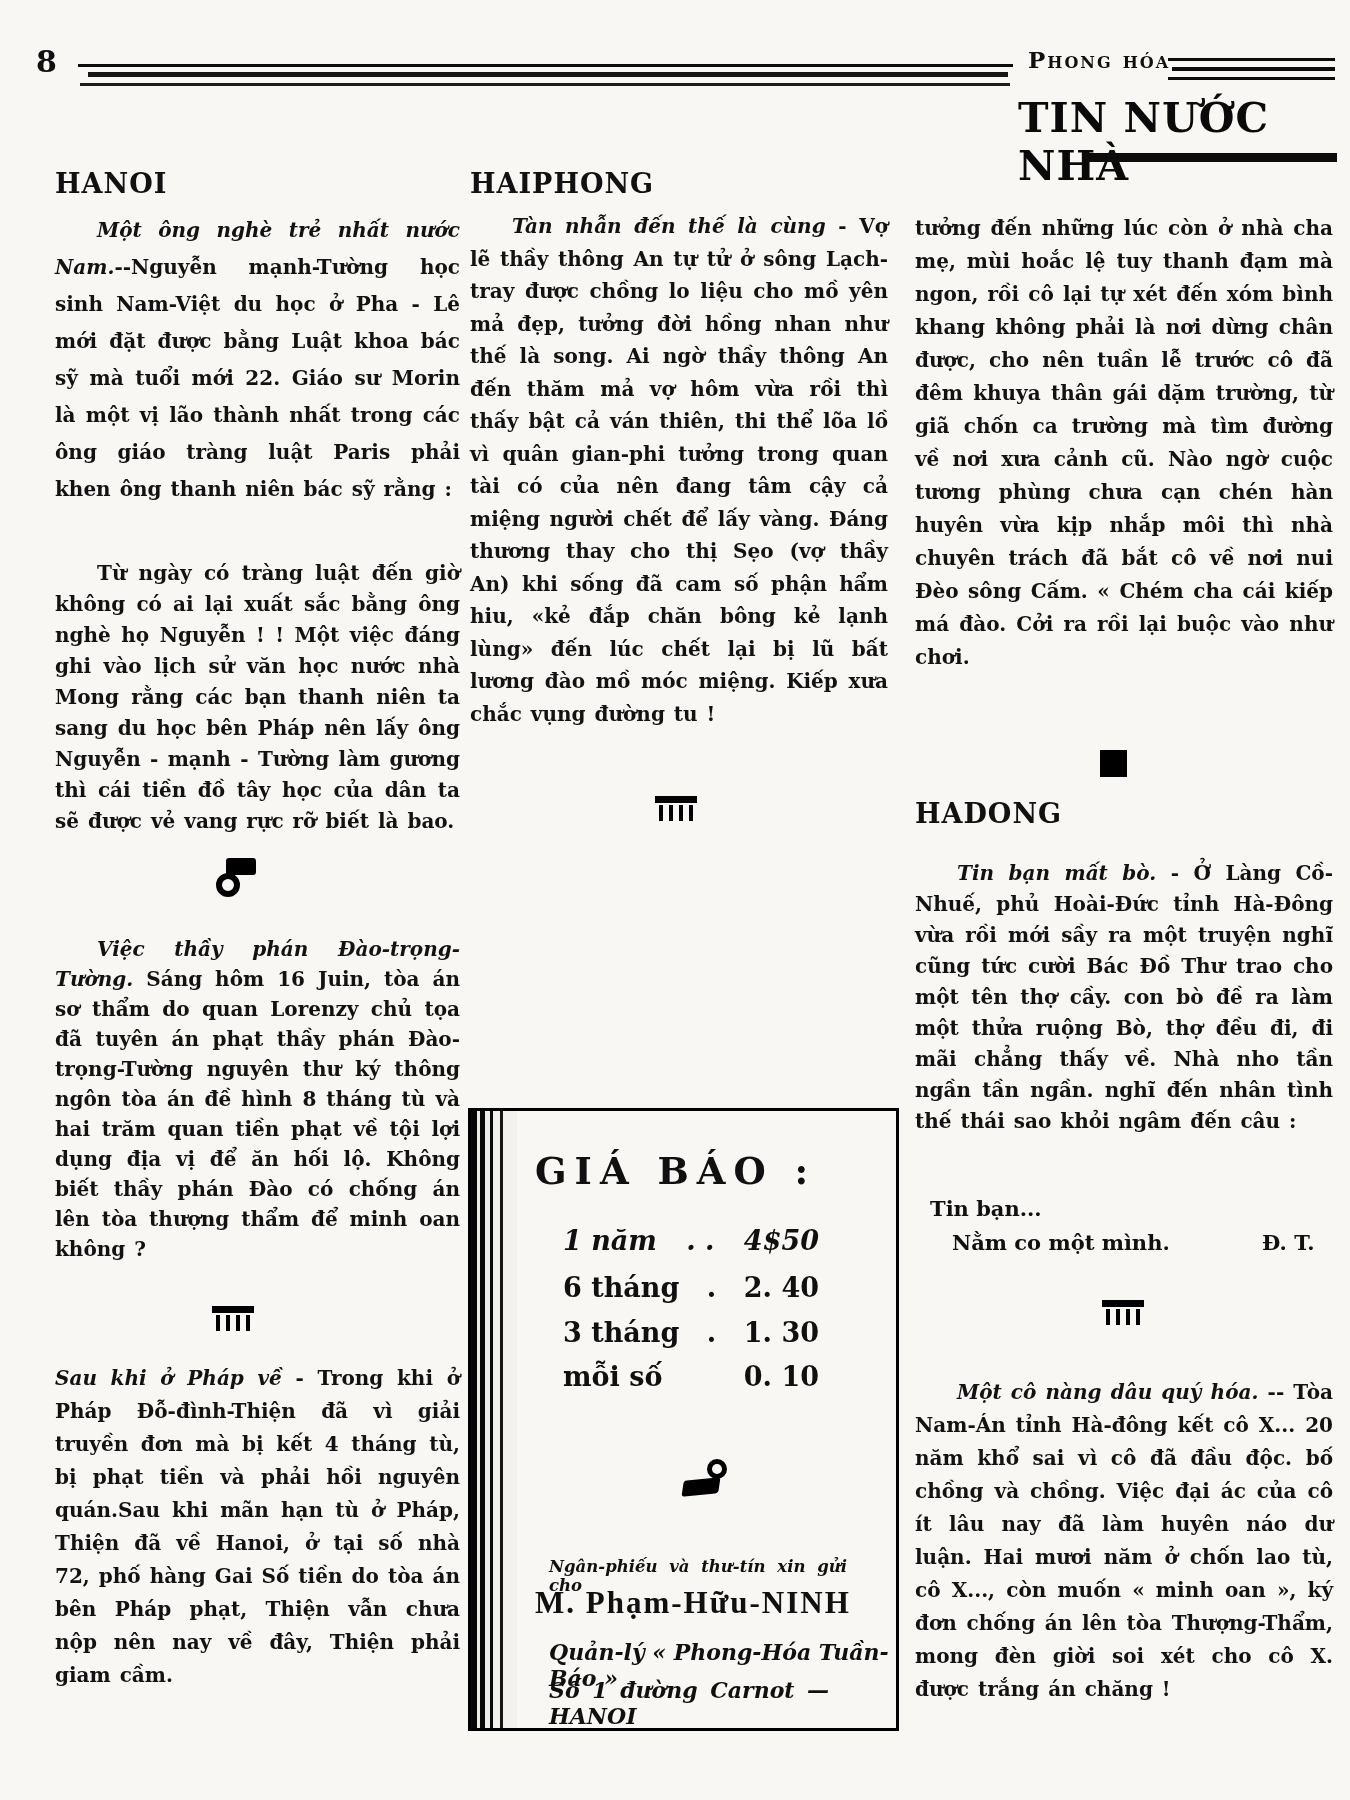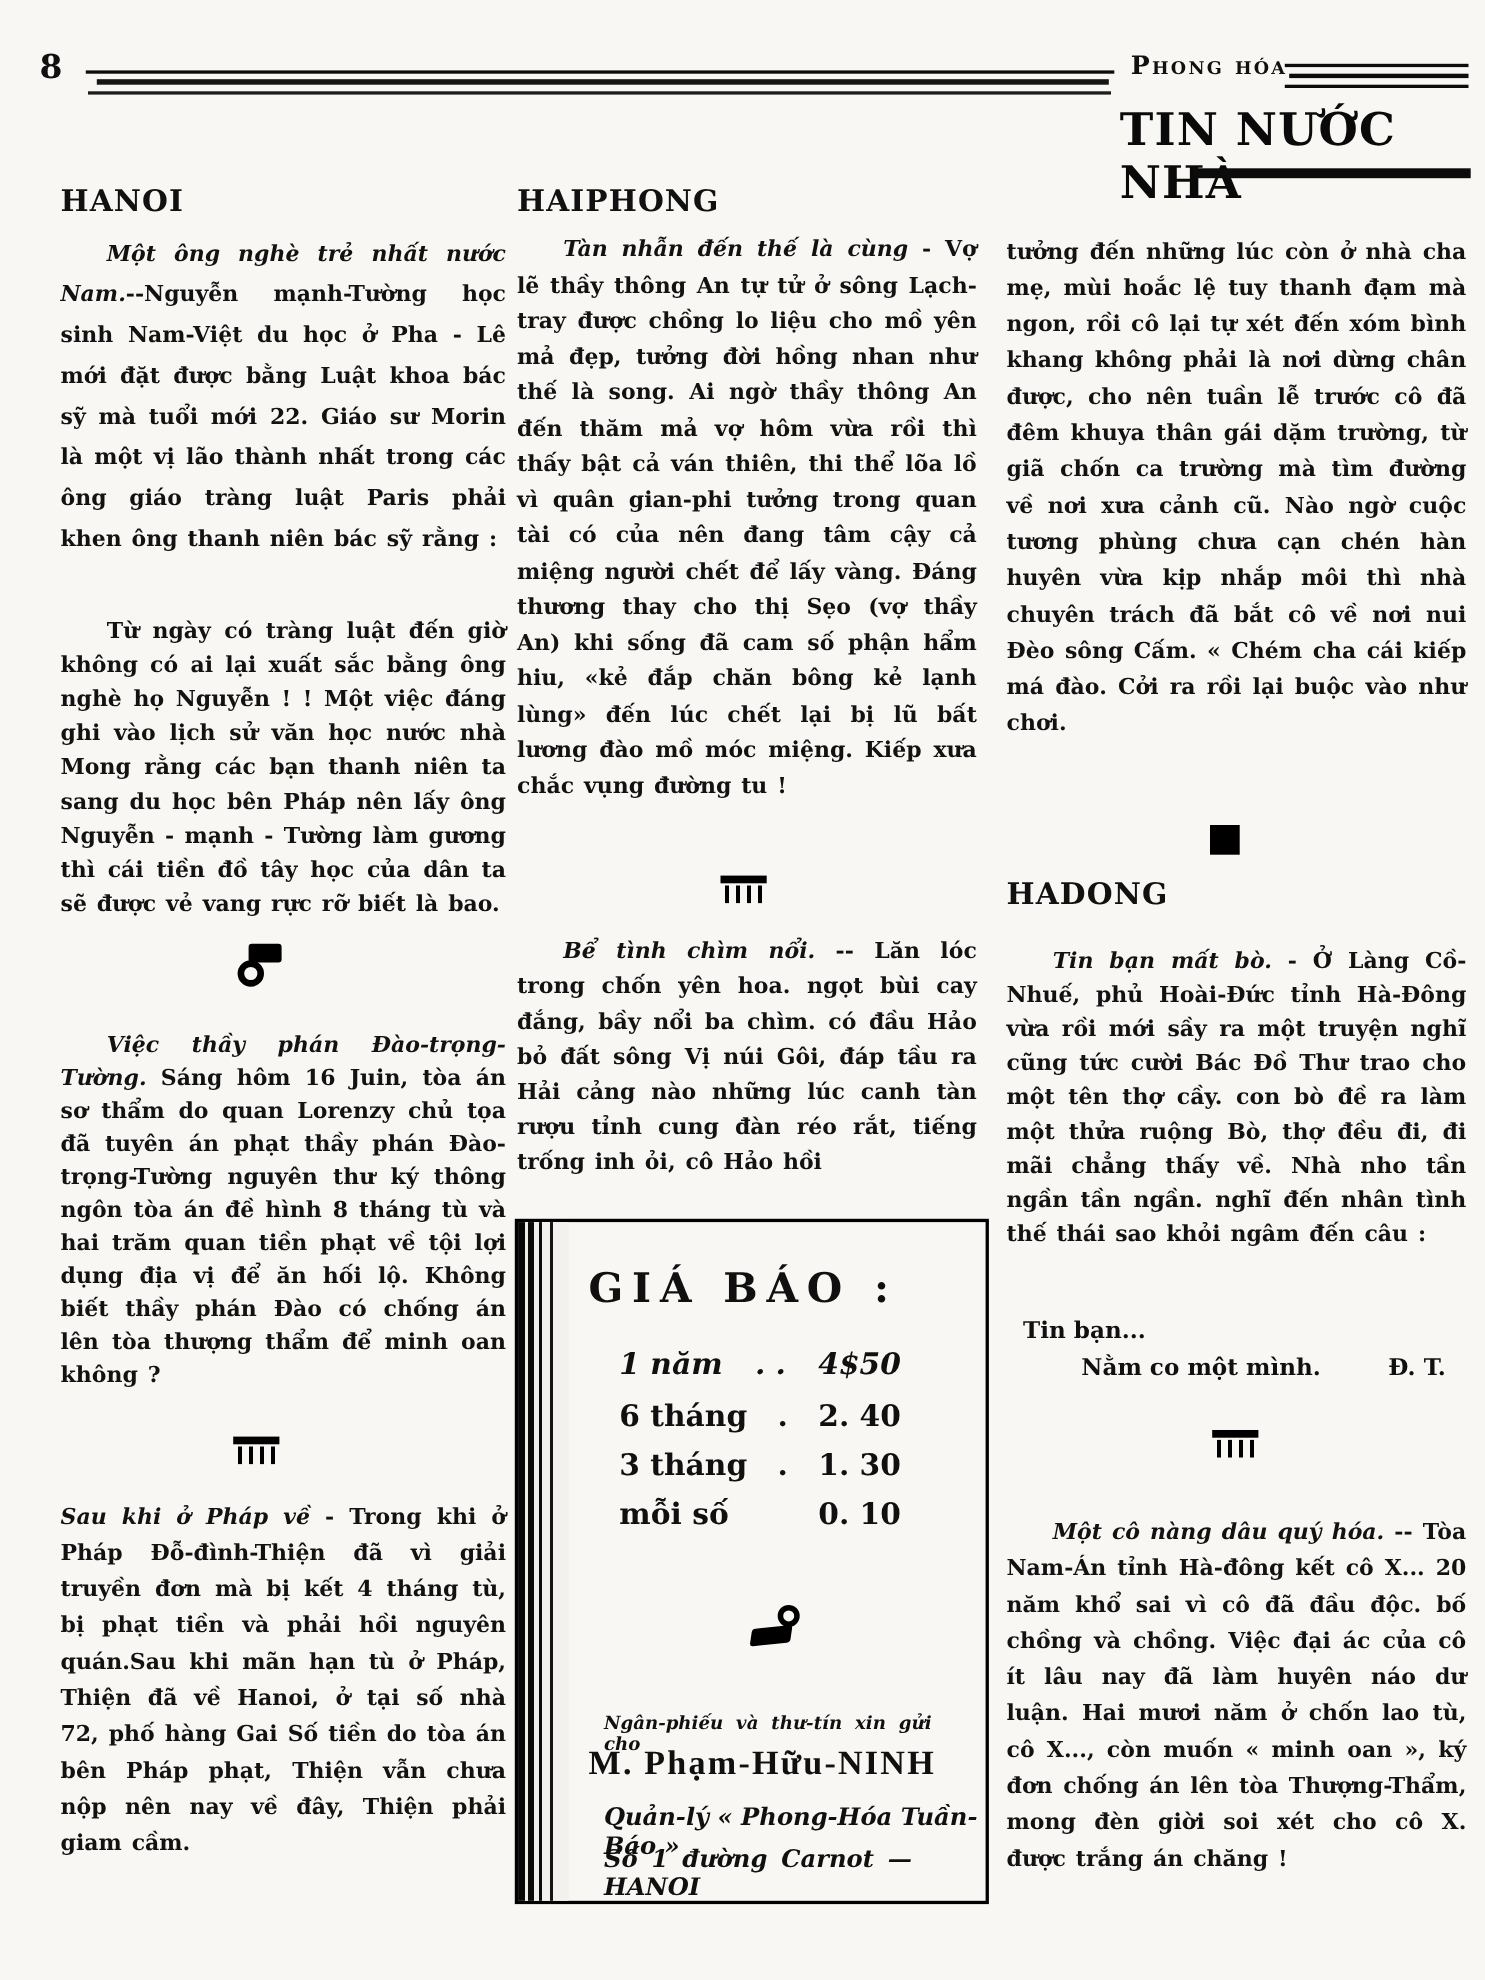--- a/index.html
+++ b/index.html
@@ -92,23 +92,20 @@
 
   <p class="abs para indent" style="left:470px;top:210px;width:418px;line-height:32.5px;margin:0;">
     <span class="lead">Tàn nhẫn đến thế là cùng</span><span> - Vợ lẽ thầy thông An tự tử ở sông Lạch-tray được chồng lo liệu cho mồ yên mả đẹp, tưởng đời hồng nhan như thế là song. Ai ngờ thầy thông An đến thăm mả vợ hôm vừa rồi thì thấy bật cả ván thiên, thi thể lõa lồ vì quân gian-phi tưởng trong quan tài có của nên đang tâm cậy cả miệng người chết để lấy vàng. Đáng thương thay cho thị Sẹo (vợ thầy An) khi sống đã cam số phận hẩm hiu, «kẻ đắp chăn bông kẻ lạnh lùng» đến lúc chết lại bị lũ bất lương đào mồ móc miệng. Kiếp xưa chắc vụng đường tu !</span>
   </p>
 
   <div class="abs orn-grate" style="left:655px;top:796px;">
     <div class="bar"></div>
     <div class="teeth"></div>
   </div>
 
-  <p class="abs para indent" style="left:470px;top:848px;width:418px;line-height:32px;margin:0;">
-    <span class="lead">Bể tình chìm nổi.</span><span> -- Lăn lóc trong chốn yên hoa. ngọt bùi cay đắng, bầy nổi ba chìm. có đầu Hảo bỏ đất sông Vị núi Gôi, đáp tầu ra Hải cảng nào những lúc canh tàn rượu tỉnh cung đàn réo rắt, tiếng trống inh ỏi, cô Hảo hồi</span>
-  </p>
 
   <div id="adbox" class="abs">
     <div id="adstripes" class="abs"></div>
     <div class="abs ad-title" style="left:64px;top:38px;width:320px;">GIÁ BÁO :</div>
 
     <div class="abs ad-row" style="left:92px;top:114px;width:256px;font-style:italic;">
       <span>1 năm</span>
       <span>.  .</span>
       <span>4$50</span>
     </div>
@@ -142,21 +139,21 @@
   <p class="abs para" style="left:915px;top:212px;width:418px;line-height:33px;margin:0;">tưởng đến những lúc còn ở nhà cha mẹ, mùi hoắc lệ tuy thanh đạm mà ngon, rồi cô lại tự xét đến xóm bình khang không phải là nơi dừng chân được, cho nên tuần lễ trước cô đã đêm khuya thân gái dặm trường, từ giã chốn ca trường mà tìm đường về nơi xưa cảnh cũ. Nào ngờ cuộc tương phùng chưa cạn chén hàn huyên vừa kịp nhắp môi thì nhà chuyên trách đã bắt cô về nơi nui Đèo sông Cấm. « Chém cha cái kiếp má đào. Cởi ra rồi lại buộc vào như chơi.</p>
 
   <div class="abs orn-square" style="left:1100px;top:750px;"></div>
 
   <div class="abs heading" style="left:915px;top:798px;">HADONG</div>
 
   <p class="abs para indent" style="left:915px;top:858px;width:418px;line-height:31px;margin:0;">
     <span class="lead">Tin bạn mất bò.</span><span> - Ở Làng Cồ-Nhuế, phủ Hoài-Đức tỉnh Hà-Đông vừa rồi mới sầy ra một truyện nghĩ cũng tức cười Bác Đồ Thư trao cho một tên thợ cầy. con bò đề ra làm một thửa ruộng Bò, thợ đều đi, đi mãi chẳng thấy về. Nhà nho tần ngần tần ngần. nghĩ đến nhân tình thế thái sao khỏi ngâm đến câu :</span>
   </p>
   <div class="abs qline" style="left:930px;top:1196px;">Tin bạn...</div>
-  <div class="abs qline" style="left:952px;top:1230px;margin-left:31px;">Nằm co một mình.</div>
+  <div class="abs qline" style="left:952px;top:1230px;">Nằm co một mình.</div>
   <div class="abs qline" style="left:1262px;top:1230px;">Đ. T.</div>
 
   <div class="abs orn-grate" style="left:1102px;top:1300px;">
     <div class="bar"></div>
     <div class="teeth"></div>
   </div>
 
   <p class="abs para indent" style="left:915px;top:1376px;width:418px;line-height:33px;margin:0;">
     <span class="lead">Một cô nàng dâu quý hóa.</span><span> -- Tòa Nam-Án tỉnh Hà-đông kết cô X... 20 năm khổ sai vì cô đã đầu độc. bố chồng và chồng. Việc đại ác của cô ít lâu nay đã làm huyên náo dư luận. Hai mươi năm ở chốn lao tù, cô X..., còn muốn « minh oan », ký đơn chống án lên tòa Thượng-Thẩm, mong đèn giời soi xét cho cô X. được trắng án chăng !</span>
   </p>

